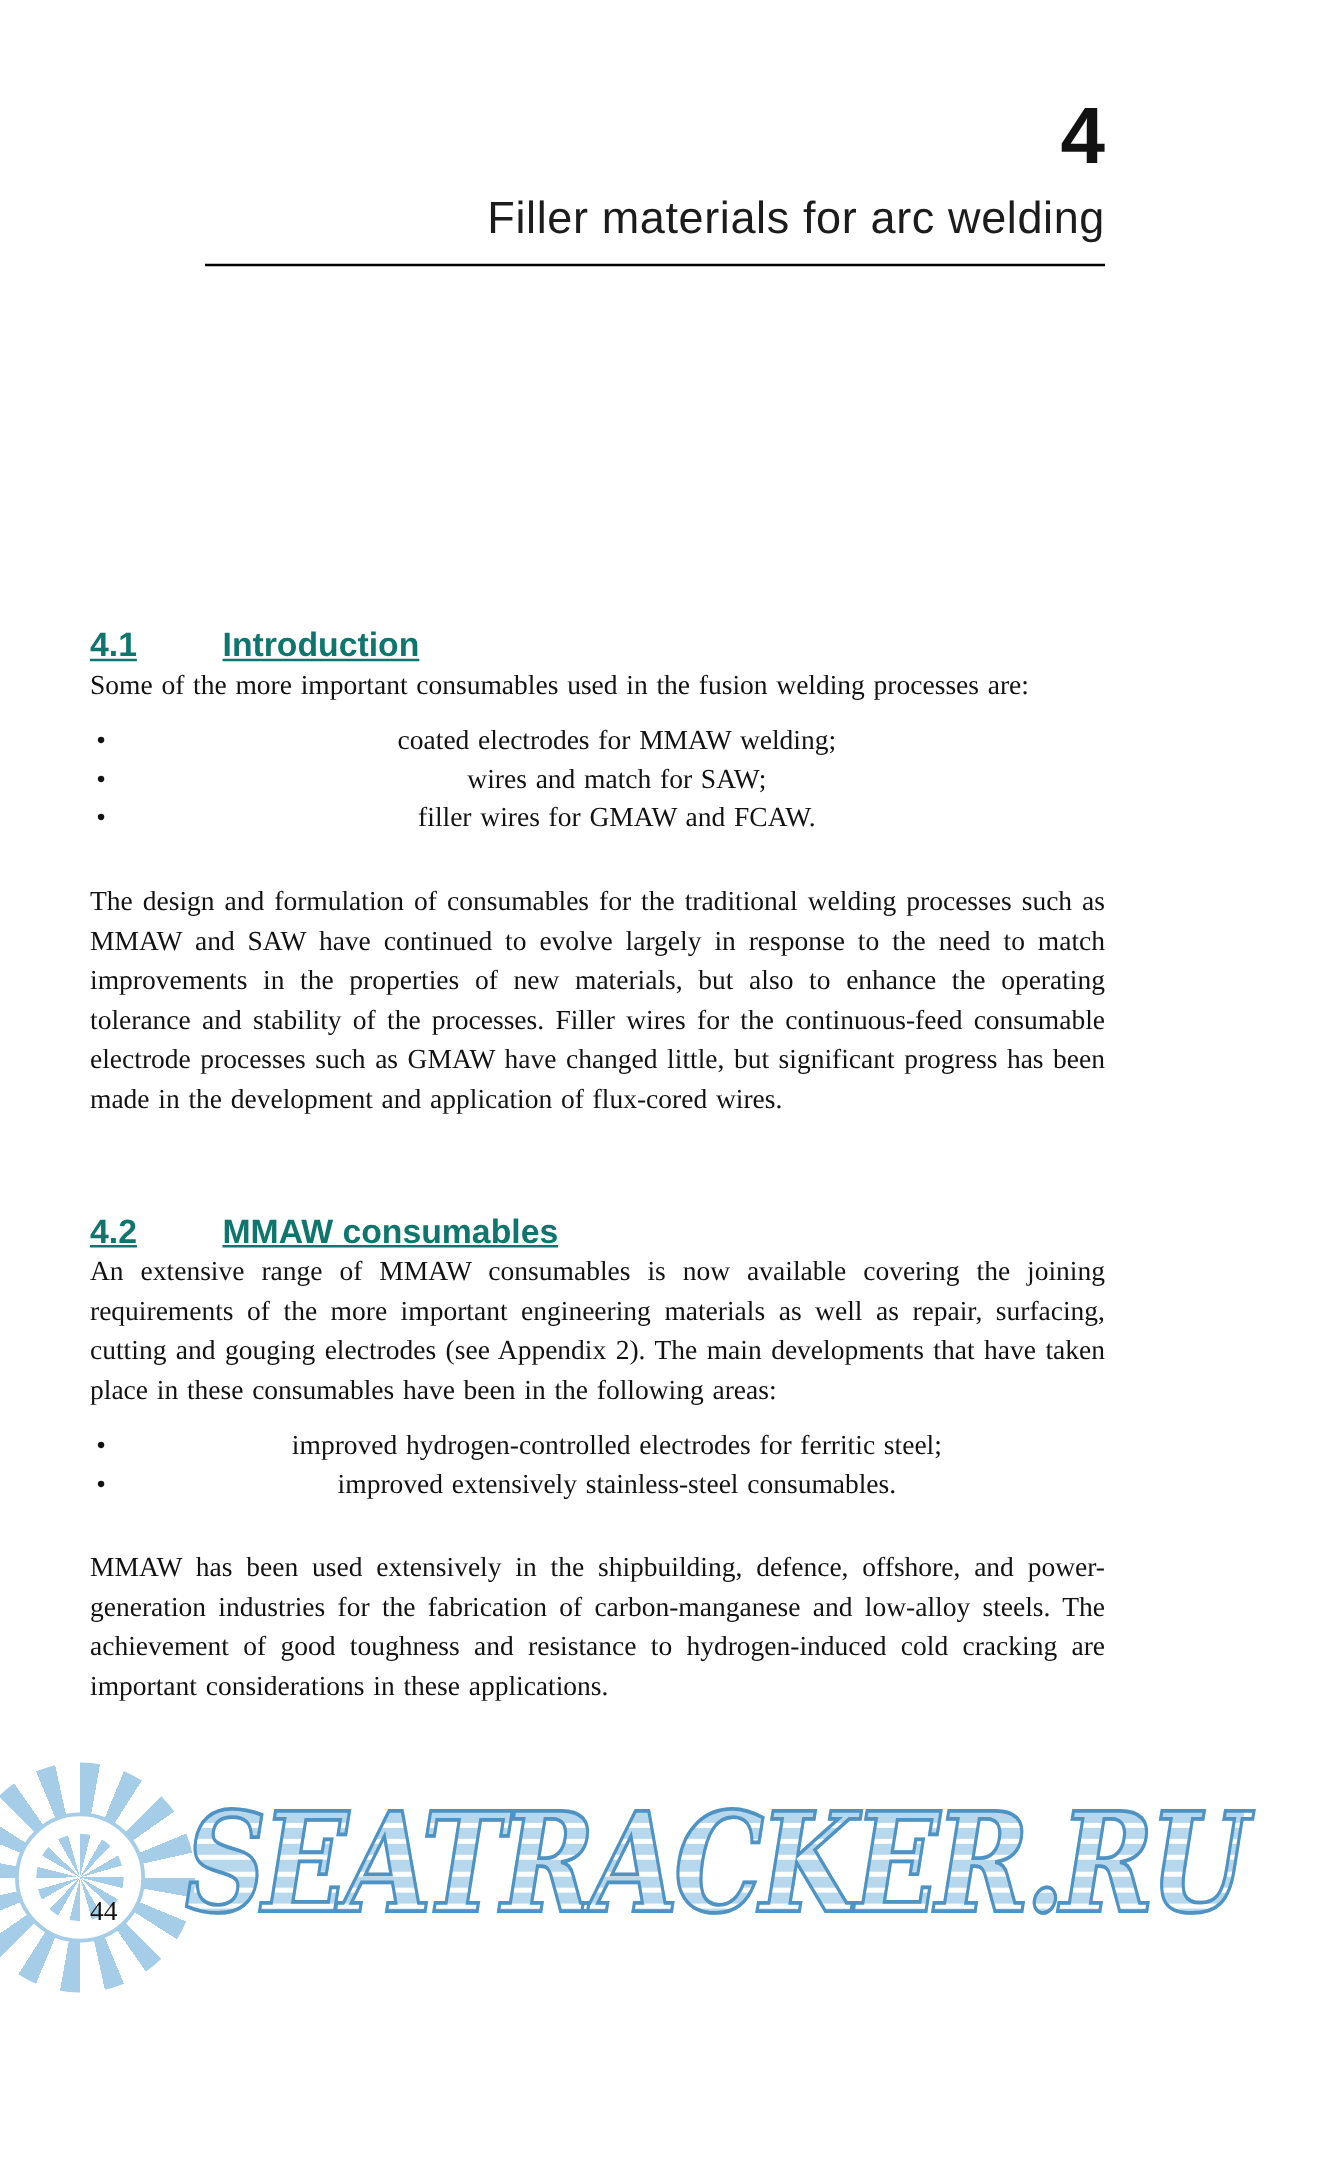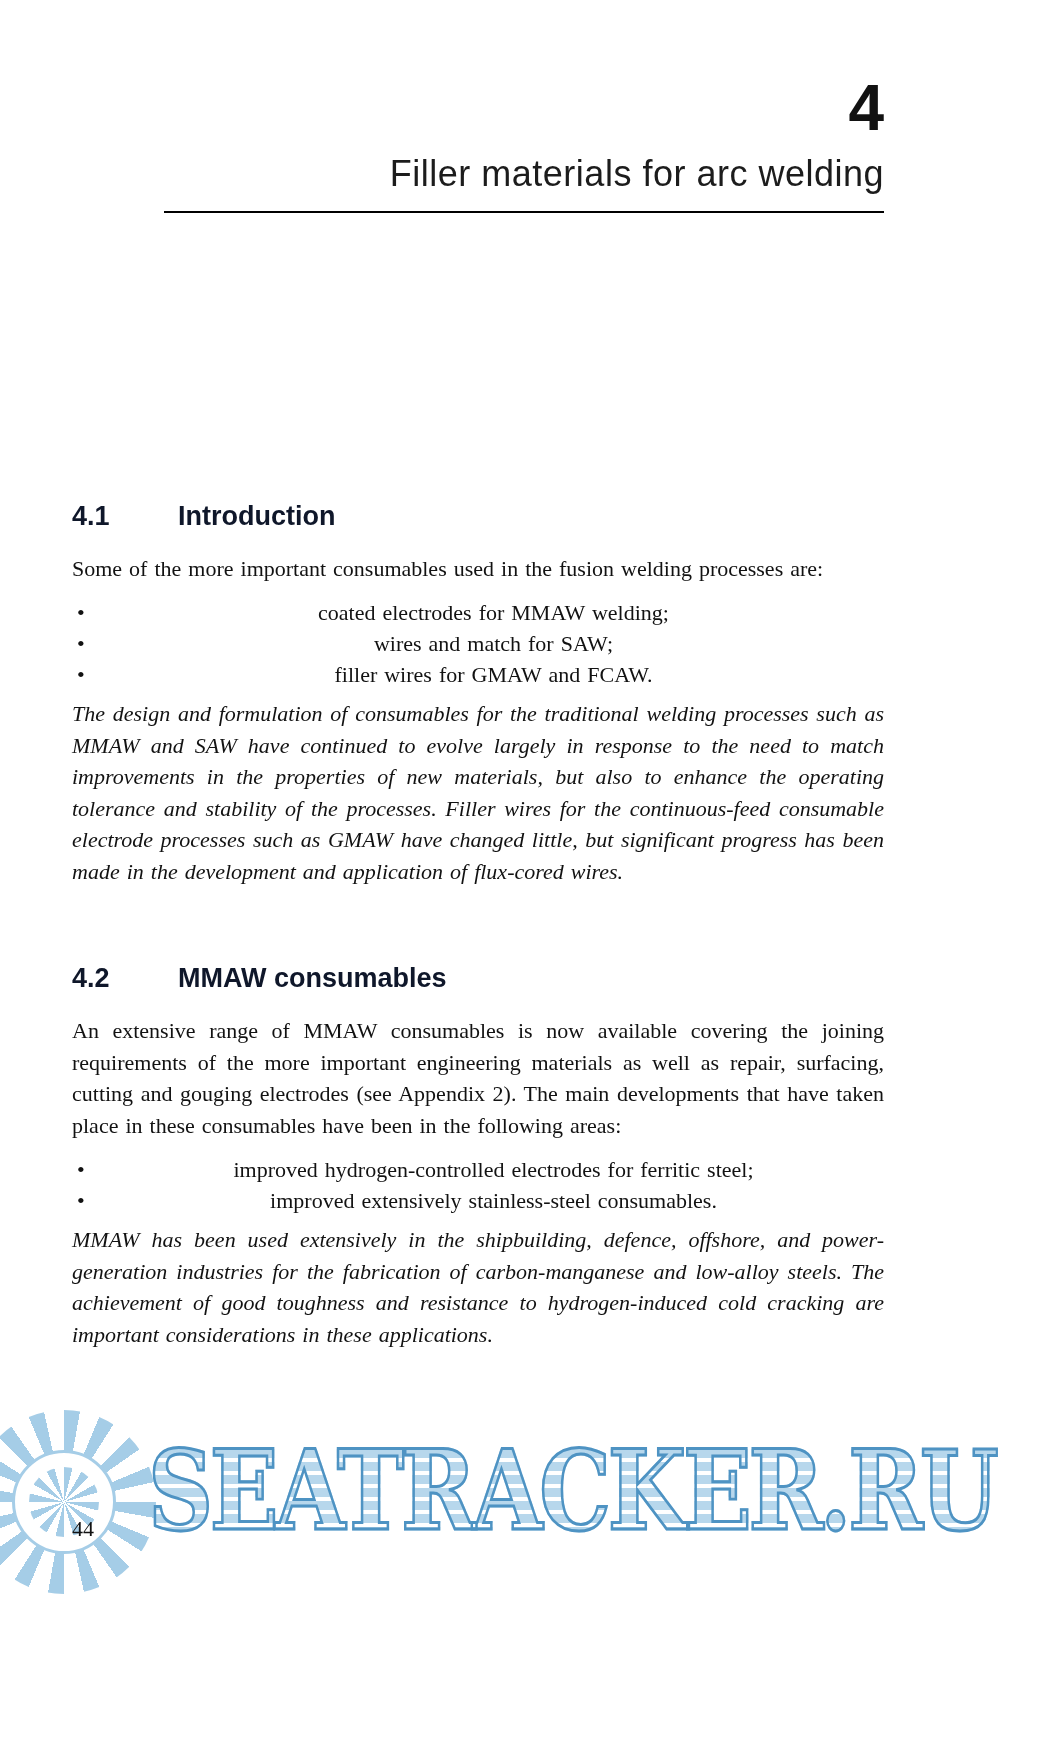--- a/index.html
+++ b/index.html
@@ -53,35 +53,36 @@
   }
 
   
   h2.section-heading {
     display: flex;
     margin: 0;
     font-family: "Liberation Sans", sans-serif;
     font-size: 27px;
     font-weight: 700;
     line-height: 1.15;
-    color: #0f172a;
+    color: #0f766e;
+    text-decoration: underline;
   }
   .sec1 h2.section-heading { margin-top: 288px; }
   .sec2 h2.section-heading { margin-top: 76px; }
   .section-number { width: 106px; flex: none; }
 
   p.body-text {
     margin: 0;
     font-size: 22px;
     line-height: 31.5px;
     text-align: justify;
     word-spacing: 1.5px;
   }
-  p.intro { margin-top: 21px; }
-  p.para  { margin-top: 8px; font-style: italic; }
+  p.intro { }
+  p.para  { margin-top: 36px; }
 
   ul.bullet-list {
     margin: 13px 0 0 0;
     padding: 0;
     list-style: none;
     font-size: 22px;
     line-height: 31px;
     word-spacing: 1.5px;
     text-align: center;
   }
@@ -107,20 +108,21 @@
 
   
   .watermark {
     position: absolute;
     left: 0;
     top: 1418px;
     width: 1000px;
     height: 210px;
     pointer-events: none;
     z-index: 2;
+    font-style: italic;
   }
   .sun {
     position: absolute;
     left: -28px;
     top: -8px;
     width: 184px;
     height: 184px;
     border-radius: 50%;
     background: repeating-conic-gradient(#a5cde7 0deg 10deg, rgba(255,255,255,0) 10deg 22.5deg);
   }

